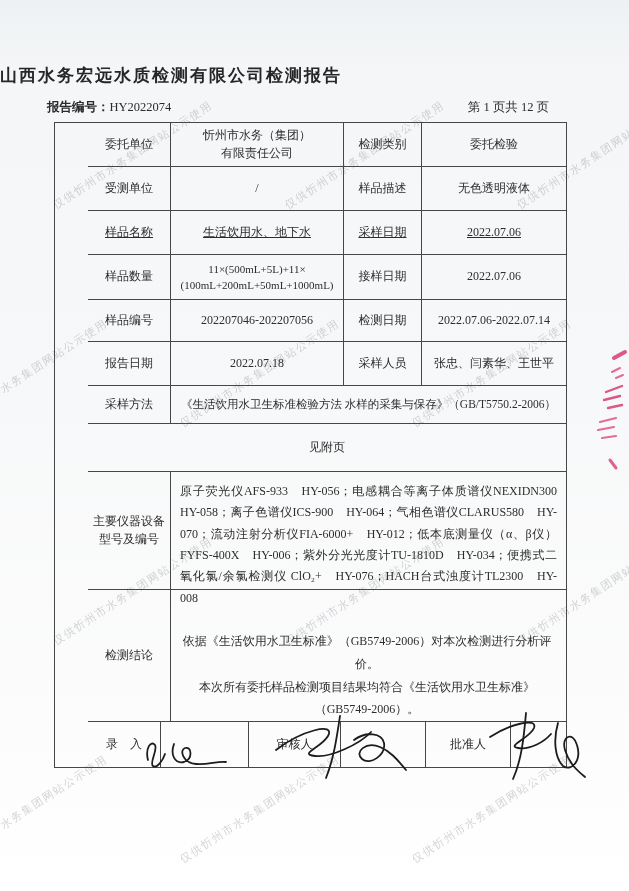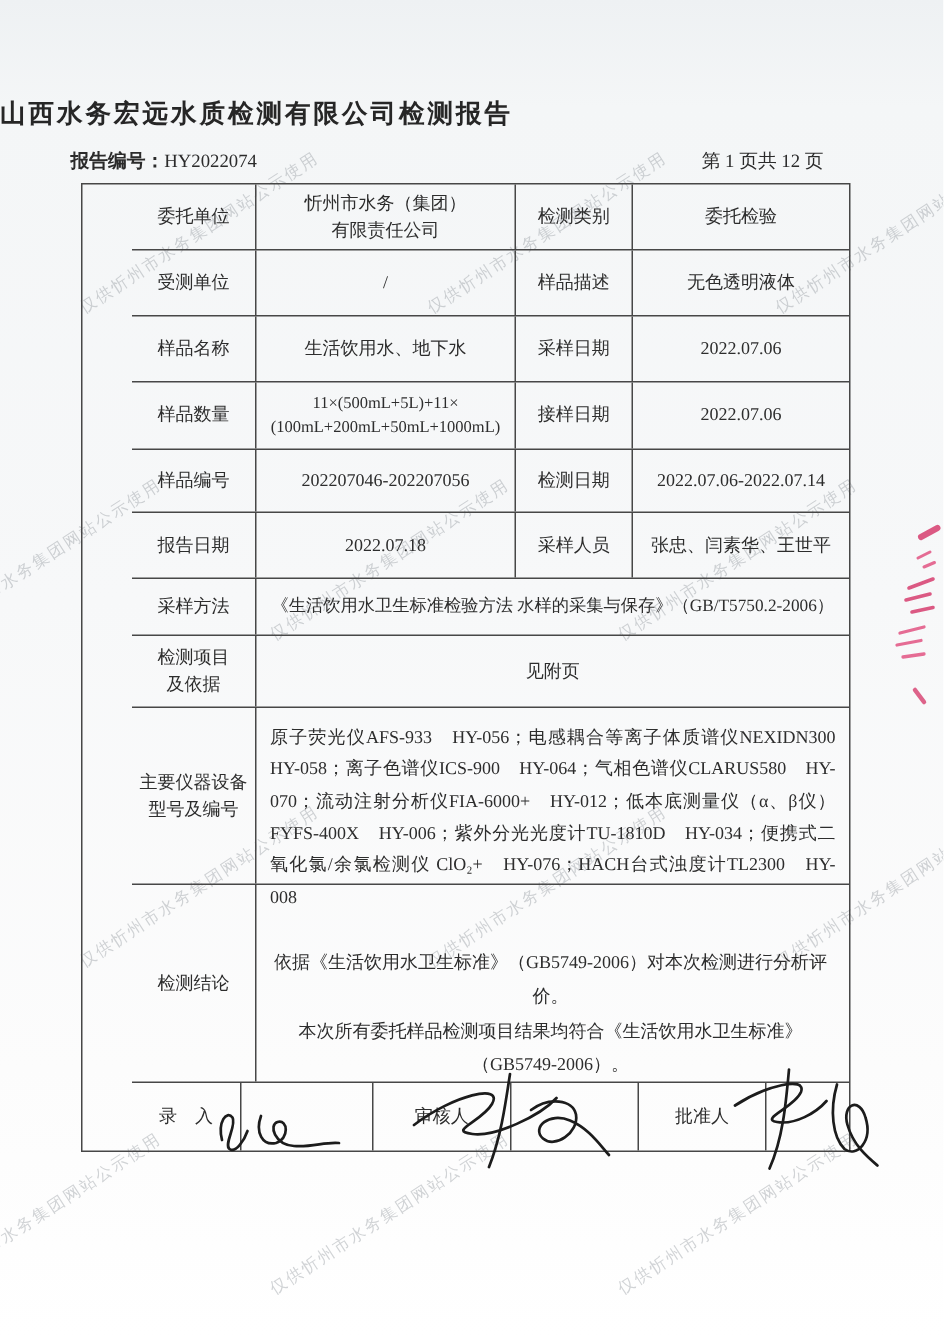--- a/index.html
+++ b/index.html
@@ -121,21 +121,21 @@
         <div class="cell c4">委托检验</div>
       </div>
 
       <div class="trow" style="height:44px;">
         <div class="cell c1">受测单位</div>
         <div class="cell c2">/</div>
         <div class="cell c3">样品描述</div>
         <div class="cell c4">无色透明液体</div>
       </div>
 
-      <div class="trow" style="height:44px;">
+      <div class="trow" style="height:44px;text-decoration:underline;">
         <div class="cell c1">样品名称</div>
         <div class="cell c2">生活饮用水、地下水</div>
         <div class="cell c3">采样日期</div>
         <div class="cell c4">2022.07.06</div>
       </div>
 
       <div class="trow" style="height:45px;justify-content:center;">
         <div class="cell c1">样品数量</div>
         <div class="cell c2 pre" style="font-size:11px;line-height:1.5;">11×(500mL+5L)+11×
 (100mL+200mL+50mL+1000mL)</div>
@@ -156,22 +156,20 @@
         <div class="cell c3">采样人员</div>
         <div class="cell c4">张忠、闫素华、王世平</div>
       </div>
 
       <div class="trow" style="height:38px;">
         <div class="cell c1">采样方法</div>
         <div class="cell wide method-val">《生活饮用水卫生标准检验方法 水样的采集与保存》（GB/T5750.2-2006）</div>
       </div>
 
       <div class="trow" style="height:48px;">
-        <div class="cell c1 pre">检测项目
-及依据</div>
         <div class="cell wide">见附页</div>
       </div>
 
       <div class="trow" style="height:118px;">
         <div class="cell c1 pre">主要仪器设备
 型号及编号</div>
         <div class="cell wide top left instr-val">原子荧光仪AFS-933　HY-056；电感耦合等离子体质谱仪NEXIDN300　HY-058；离子色谱仪ICS-900　HY-064；气相色谱仪CLARUS580　HY-070；流动注射分析仪FIA-6000+　HY-012；低本底测量仪（α、β仪）FYFS-400X　HY-006；紫外分光光度计TU-1810D　HY-034；便携式二氧化氯/余氯检测仪 ClO₂+　HY-076；HACH台式浊度计TL2300　HY-008</div>
       </div>
 
       <div class="trow" style="height:132px;">

